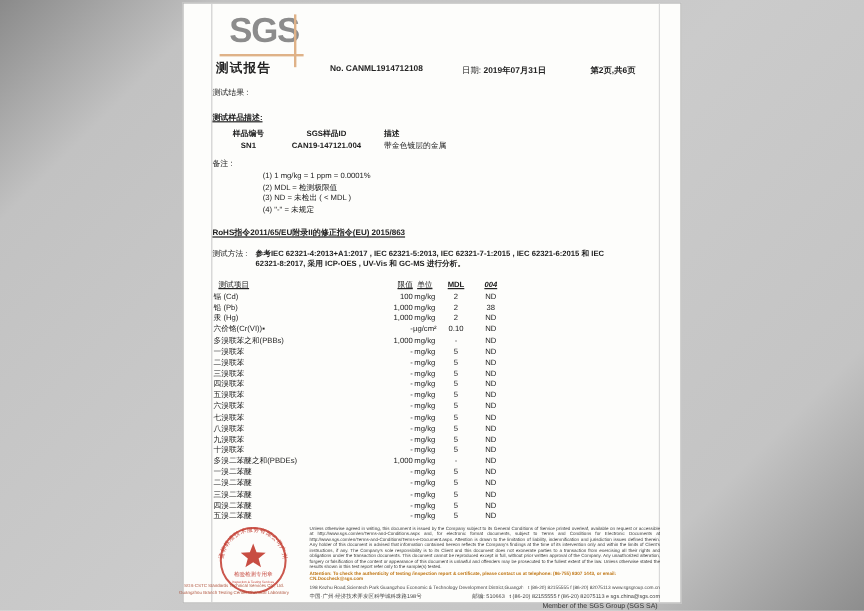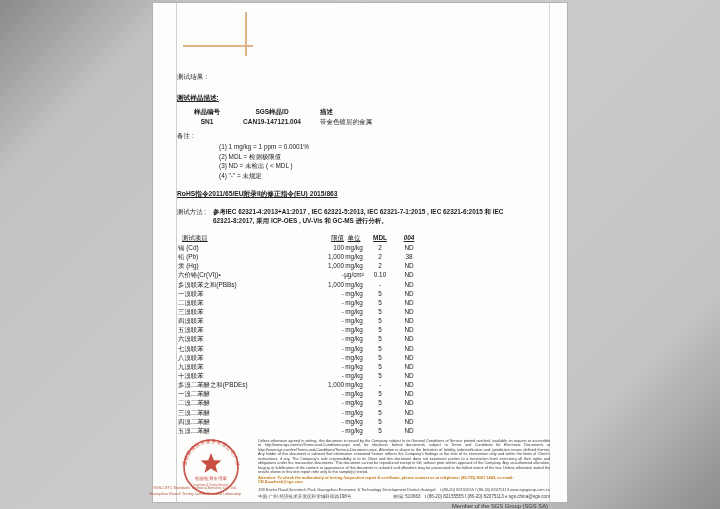--- a/index.html
+++ b/index.html
@@ -82,24 +82,31 @@
     font-size:3.7px;line-height:5.6px;color:rgba(170,70,45,0.9);}
 </style>
 </head>
 <body>
 
 <div class="page">
   <div class="scan-edge left"></div>
   <div class="scan-edge right"></div>
 
   <div class="logo">
+    <div class="sgs">SGS</div>
     <div class="hline"></div>
     <div class="vline"></div>
   </div>
 
+  <div class="hrow">
+    <span class="title">测试报告</span>
+    <span class="no">No. CANML1914712108</span>
+    <span class="date"><span>日期:</span> <b>2019年07月31日</b></span>
+    <span class="pages">第2页,共6页</span>
+  </div>
 
   <div class="results-label">测试结果 :</div>
   <div class="sample-heading">测试样品描述:</div>
 
   <div class="sample-table">
     <div class="srow shead">
       <span class="c1">样品编号</span>
       <span class="c2">SGS样品ID</span>
       <span class="c3">描述</span>
     </div>

